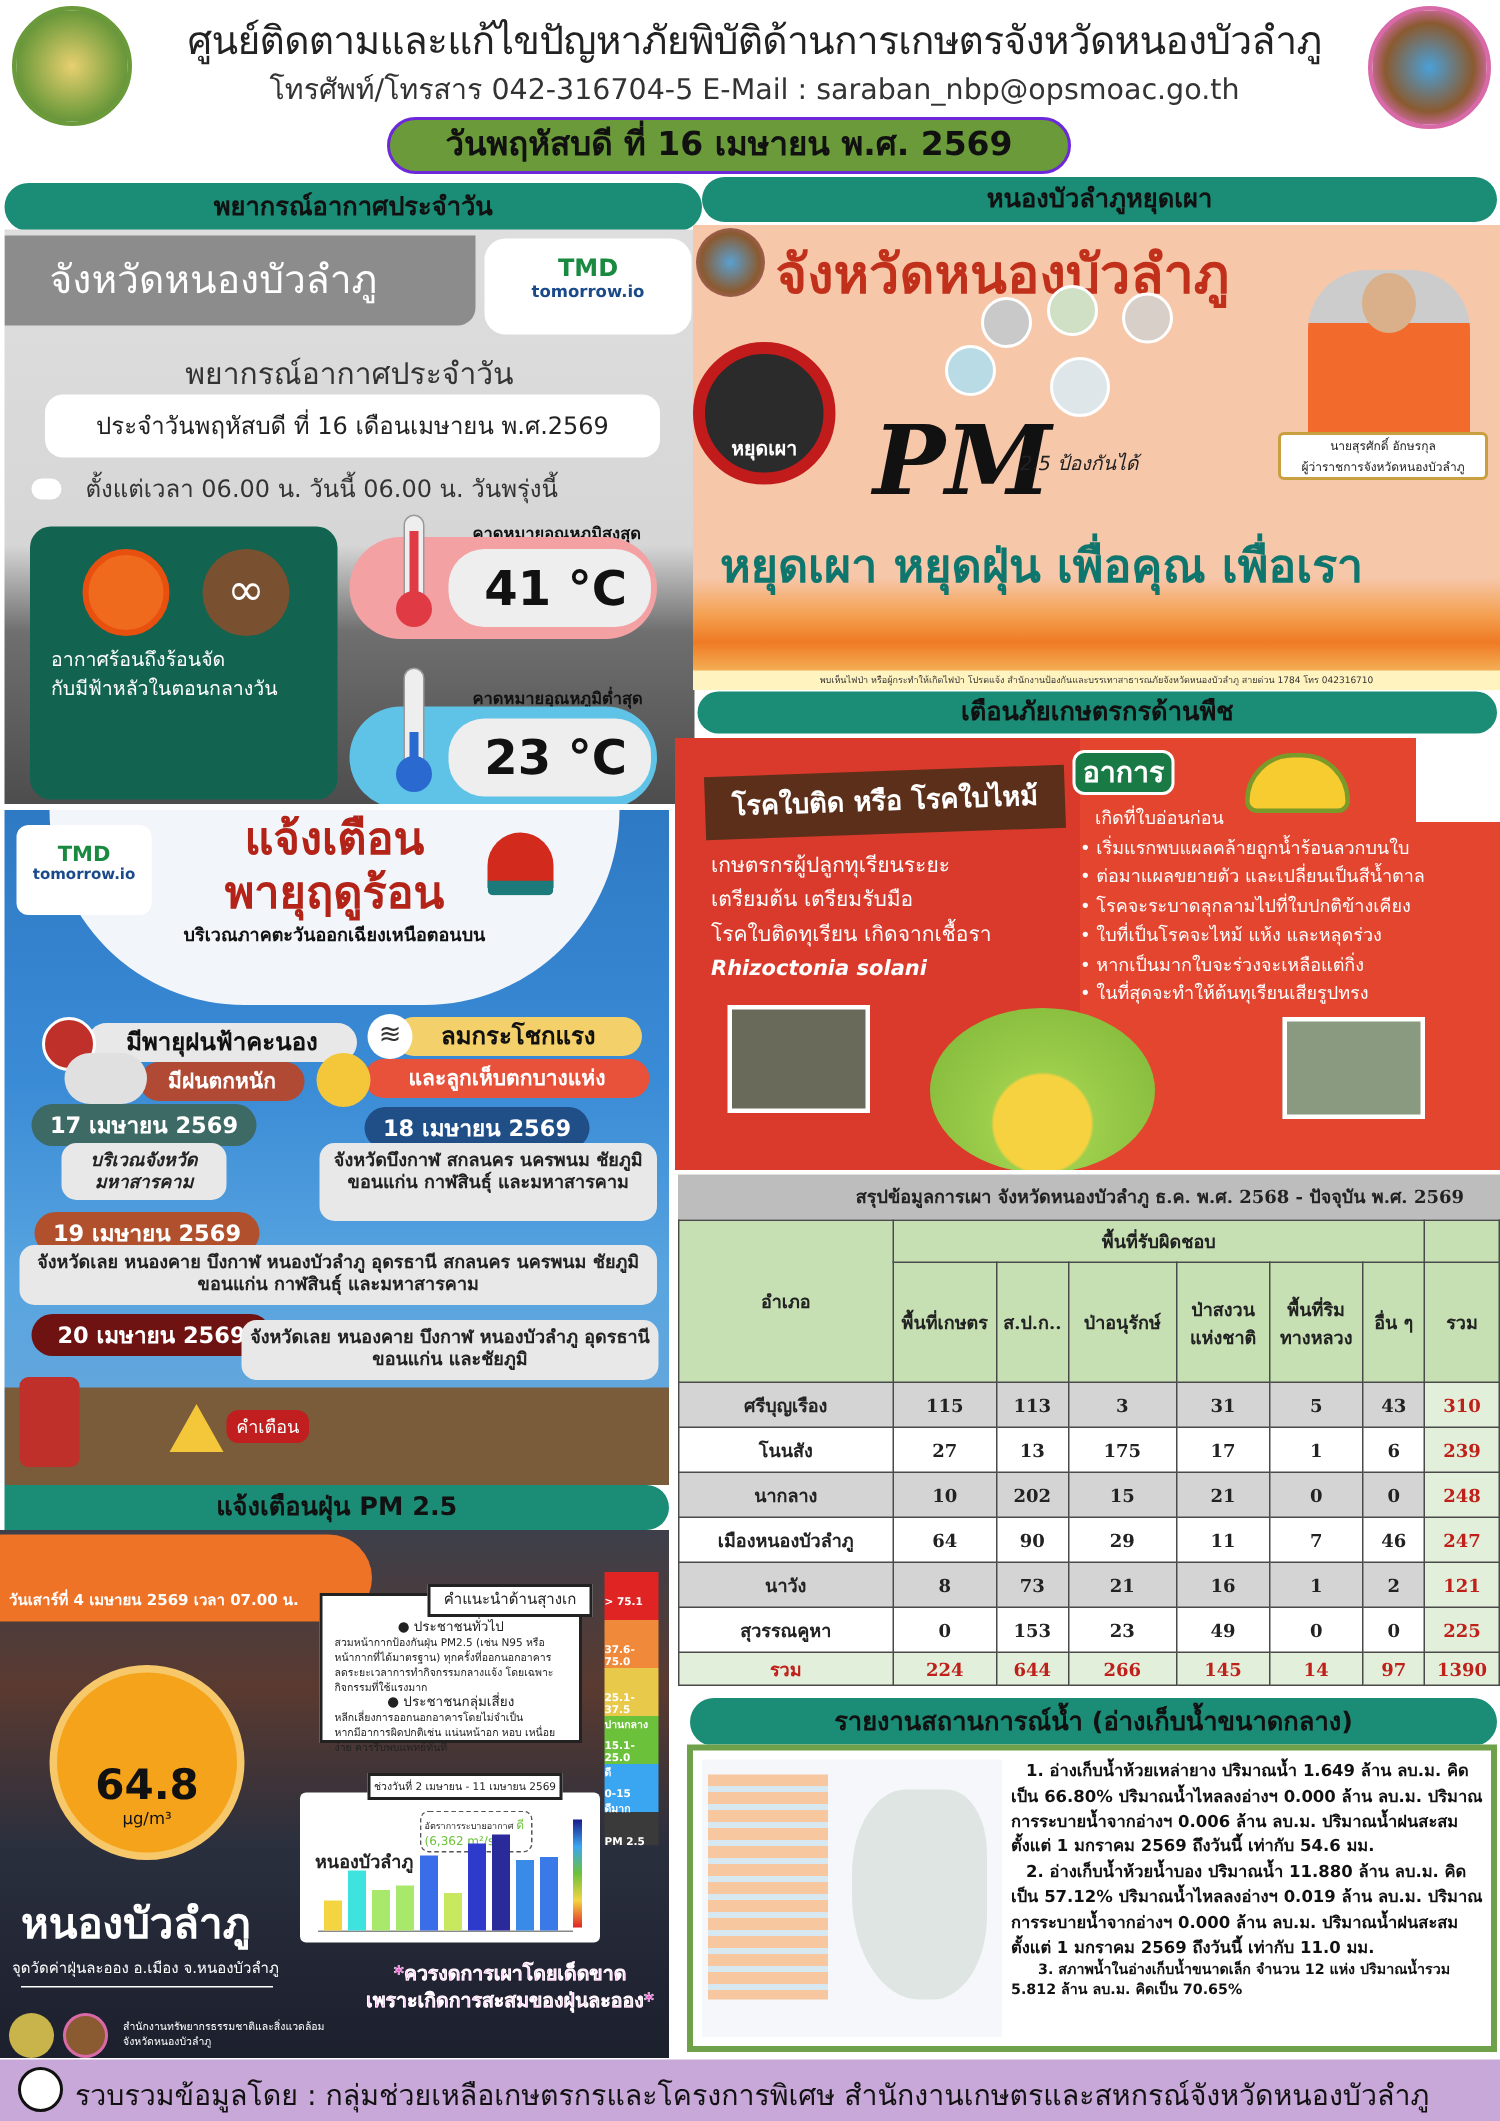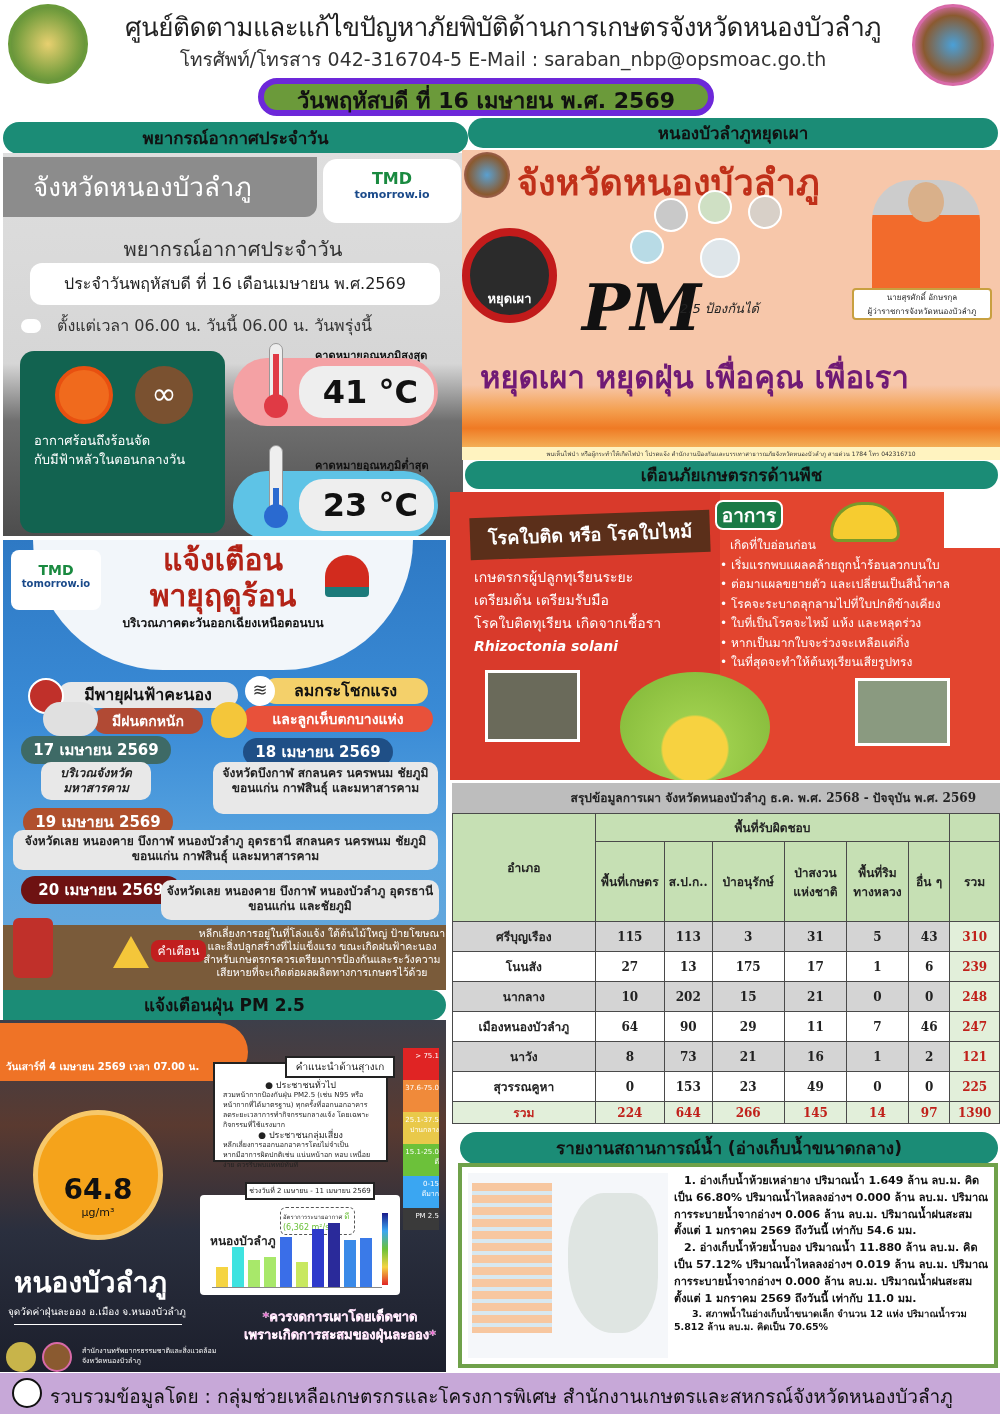--- a/index.html
+++ b/index.html
@@ -1,41 +1,41 @@
 <!DOCTYPE html>
 <html><head>
 <meta charset="utf-8">
 <style>
 *{box-sizing:border-box;margin:0;padding:0}
 body{width:1000px;height:1414px;background:#fff;font-family:"DejaVu Sans","Liberation Sans",sans-serif;position:relative;overflow:hidden;color:#222}
 .abs{position:absolute}
 .logo{border-radius:50%;display:flex;align-items:center;justify-content:center;font-size:10px;color:#fff}
 .hdr-title{left:98px;top:6px;width:810px;text-align:center;font-size:26px;color:#222;letter-spacing:-.5px;white-space:nowrap}
 .hdr-contact{left:98px;top:44px;width:810px;text-align:center;font-size:19px;color:#333;white-space:nowrap}
-.date-pill{left:258px;top:78px;width:456px;height:38px;background:#6b9a3a;border-radius:20px;border:6px solid #6d28d9;text-align:center;font-size:22px;font-weight:bold;line-height:34px;color:#111}
+.date-pill{left:258px;top:78px;width:456px;height:38px;background:#6b9a3a;border-radius:20px;border:2px solid #6d28d9;text-align:center;font-size:22px;font-weight:bold;line-height:34px;color:#111}
 .bar{background:#1b8c76;border-radius:16px;text-align:center;font-weight:bold;color:#111;font-size:17px;white-space:nowrap}
 
 .wx{left:3px;top:153px;width:460px;height:383px;background:linear-gradient(#dedede 0,#d6d6d6 55%,#6f6f6f 70%,#4d4d4d 100%);overflow:hidden}
 .wx-prov{left:0;top:4px;width:314px;height:60px;background:#8c8c8c;border-radius:0 0 12px 0;color:#fff;font-size:26px;line-height:60px;padding-left:30px}
 .wx-logo{left:320px;top:6px;width:138px;height:64px;background:#fff;border-radius:14px;text-align:center;font-size:12px;font-weight:bold}
 .wx-sub{left:0;top:80px;width:460px;text-align:center;font-size:20px;color:#333}
 .wx-date{left:27px;top:110px;width:410px;height:42px;background:#fff;border-radius:12px;text-align:center;line-height:42px;font-size:16px;color:#222}
 .wx-time{left:18px;top:160px;width:440px;font-size:16px;color:#333;white-space:nowrap}
 .wx-cond{left:17px;top:198px;width:205px;height:182px;background:#126350;border-radius:14px;color:#fff}
 .sun{left:35px;top:15px;width:58px;height:58px;border-radius:50%;background:#f06a1d;border:4px solid #e85010}
 .inf{left:115px;top:15px;width:58px;height:58px;border-radius:50%;background:#7a5130;color:#fff;font-size:30px;text-align:center;line-height:56px}
 .wx-cond-txt{left:14px;top:80px;font-size:13px;line-height:19px}
 .therm-box{width:205px;height:68px;border-radius:34px}
 .therm-val{background:#eee;border-radius:24px;width:135px;height:52px;text-align:right;padding-right:16px;font-size:32px;font-weight:bold;line-height:52px;color:#111}
 .therm-lbl{font-size:11px;color:#111;font-weight:bold;white-space:nowrap}
 .therm{width:14px;border-radius:7px;background:#eee;border:1px solid #999}
 
 .burn{left:462px;top:150px;width:538px;height:310px;background:#f7c7aa;overflow:hidden}
 .burn-title{left:55px;top:4px;font-size:36px;font-weight:bold;color:#c0301a;white-space:nowrap}
-.burn-slogan{left:18px;top:202px;font-size:31px;color:#701a75;font-weight:bold;white-space:nowrap}
+.burn-slogan{left:18px;top:202px;font-size:31px;color:#0f766e;font-weight:bold;white-space:nowrap}
 .fire{left:0;top:235px;width:538px;height:72px;background:linear-gradient(#f7c7aa,#f4a050 35%,#ef7a24 60%,#f6ca6f)}
 .burn-foot{left:0;top:297px;width:538px;height:14px;background:#fff3c0;font-size:6px;color:#333;text-align:center;line-height:14px}
 .nostop{left:0;top:78px;width:95px;height:95px;border-radius:50%;background:#2b2b2b;border:8px solid #c21b1b;color:#fff;font-size:13px;font-weight:bold;display:flex;align-items:flex-end;justify-content:center;padding-bottom:6px}
 .pm{left:120px;top:120px;font-size:64px;font-family:"DejaVu Serif",serif;font-style:italic;font-weight:bold;color:#111}
 .pm-sub{left:218px;top:148px;font-size:13px;color:#222;font-style:italic;white-space:nowrap}
 .gov{left:410px;top:30px;width:108px;height:118px;background:linear-gradient(#ccc 0,#ccc 30%,#f26b2c 30%,#f26b2c 100%);border-radius:40px 40px 4px 4px}
 .gov-name{left:390px;top:138px;width:140px;height:32px;background:#fff;border:2px solid #c8a040;border-radius:4px;font-size:8px;text-align:center;line-height:14px;padding-top:1px}
 .bubble{border-radius:50%;background:#cfd8dc;border:2px solid #fff}
 
 .plant{left:450px;top:492px;width:550px;height:288px;background:#d93a2b;overflow:hidden}
@@ -77,21 +77,21 @@
 .pm-head-t b{color:#ef3b3b;background:transparent;-webkit-text-stroke:1px #fff;font-size:22px}
 .pm-head-d{left:6px;top:39px;font-size:10px;color:#fff;font-weight:bold;white-space:nowrap}
 .face{left:33px;top:90px;width:130px;height:130px;border-radius:50%;background:#f5a31b;border:5px solid #f7c86a;text-align:center}
 .face-val{font-size:28px;font-weight:bold;color:#111;margin-top:58px}
 .face-unit{font-size:11px;color:#111;font-weight:normal}
 .pm-place{left:14px;top:240px;font-size:28px;color:#fff;font-weight:bold;white-space:nowrap}
 .pm-point{left:8px;top:284px;font-size:10px;color:#fff;white-space:nowrap}
 .advice{left:213px;top:42px;width:175px;height:100px;background:#fff;border:2px solid #222;font-size:7px;line-height:10px;padding:2px 8px}
 .advice-h{left:279px;top:36px;width:110px;height:22px;background:#fff;border:2px solid #222;font-size:10px;text-align:center;line-height:18px}
 .scale{left:403px;top:28px;width:36px}
-.scale div{height:32px;font-size:7px;color:#fff;text-align:right;padding-top:4px;font-weight:normal}
+.scale div{height:32px;font-size:7px;color:#fff;text-align:left;padding-top:16px;font-weight:bold}
 .chart{left:200px;top:175px;width:200px;height:100px;background:#fff;border-radius:4px}
 .chart-range{left:245px;top:162px;width:130px;height:18px;background:#fff;border:2px solid #222;font-size:7px;text-align:center;line-height:14px}
 .pm-warn{left:235px;top:288px;width:210px;text-align:center;font-size:13px;line-height:18px;color:#f04fd1;font-weight:bold;-webkit-text-stroke:.3px #fff}
 .pm-office{left:82px;top:326px;font-size:7px;color:#fff;line-height:10px}
 
 .water-frame{left:458px;top:1163px;width:540px;height:205px;background:#fff;border:4px solid #6fa14a}
 .water-map{left:6px;top:6px;width:200px;height:185px;background:#f5f7fa}
 .water-txt{left:212px;top:6px;width:320px;font-size:11px;line-height:16.8px;font-weight:bold;color:#111}
 .footer{left:0;top:1373px;width:1000px;height:41px;background:#c7a8d8}
 .footer-t{left:50px;top:8px;font-size:19px;color:#111;white-space:nowrap}
@@ -318,21 +318,20 @@
   <div class="abs day-box" style="left:210px;top:222px;width:225px;height:52px">จังหวัดบึงกาฬ สกลนคร นครพนม ชัยภูมิ ขอนแก่น กาฬสินธุ์ และมหาสารคาม</div>
   <div class="abs day-tag" style="left:20px;top:268px;width:150px;background:#b0502d">19 เมษายน 2569</div>
   <div class="abs day-box" style="left:10px;top:290px;width:425px;height:40px">จังหวัดเลย หนองคาย บึงกาฬ หนองบัวลำภู อุดรธานี สกลนคร นครพนม ชัยภูมิ ขอนแก่น กาฬสินธุ์ และมหาสารคาม</div>
   <div class="abs day-tag" style="left:18px;top:336px;width:160px;background:#6e1212">20 เมษายน 2569</div>
   <div class="abs day-box" style="left:158px;top:340px;width:278px;height:40px">จังหวัดเลย หนองคาย บึงกาฬ หนองบัวลำภู อุดรธานี ขอนแก่น และชัยภูมิ</div>
 
   <div class="abs warn-zone"></div>
   <div class="abs" style="left:10px;top:378px;width:40px;height:60px;background:#c0302a;border-radius:6px"></div>
   <div class="abs" style="left:110px;top:396px;width:0;height:0;border-left:18px solid transparent;border-right:18px solid transparent;border-bottom:32px solid #f4c63a"></div>
   <div class="abs warn-lbl">คำเตือน</div>
-  <div class="abs warn-txt">หลีกเลี่ยงการอยู่ในที่โล่งแจ้ง ใต้ต้นไม้ใหญ่ ป้ายโฆษณาและสิ่งปลูกสร้างที่ไม่แข็งแรง ขณะเกิดฝนฟ้าคะนอง สำหรับเกษตรกรควรเตรียมการป้องกันและระวังความเสียหายที่จะเกิดต่อผลผลิตทางการเกษตรไว้ด้วย</div>
 </div>
 
 <div class="abs bar" style="left:3px;top:990px;width:443px;height:30px;line-height:30px;border-radius:0 16px 16px 0">แจ้งเตือนฝุ่น PM 2.5</div>
 <div class="abs pmbox">
   <div class="abs pm-head"></div>
   <div class="abs pm-head-d">วันเสาร์ที่ 4 เมษายน 2569 เวลา 07.00 น.</div>
   <div class="abs face">
     <div class="face-val">64.8</div>
     <div class="face-unit">µg/m³</div>
   </div>

